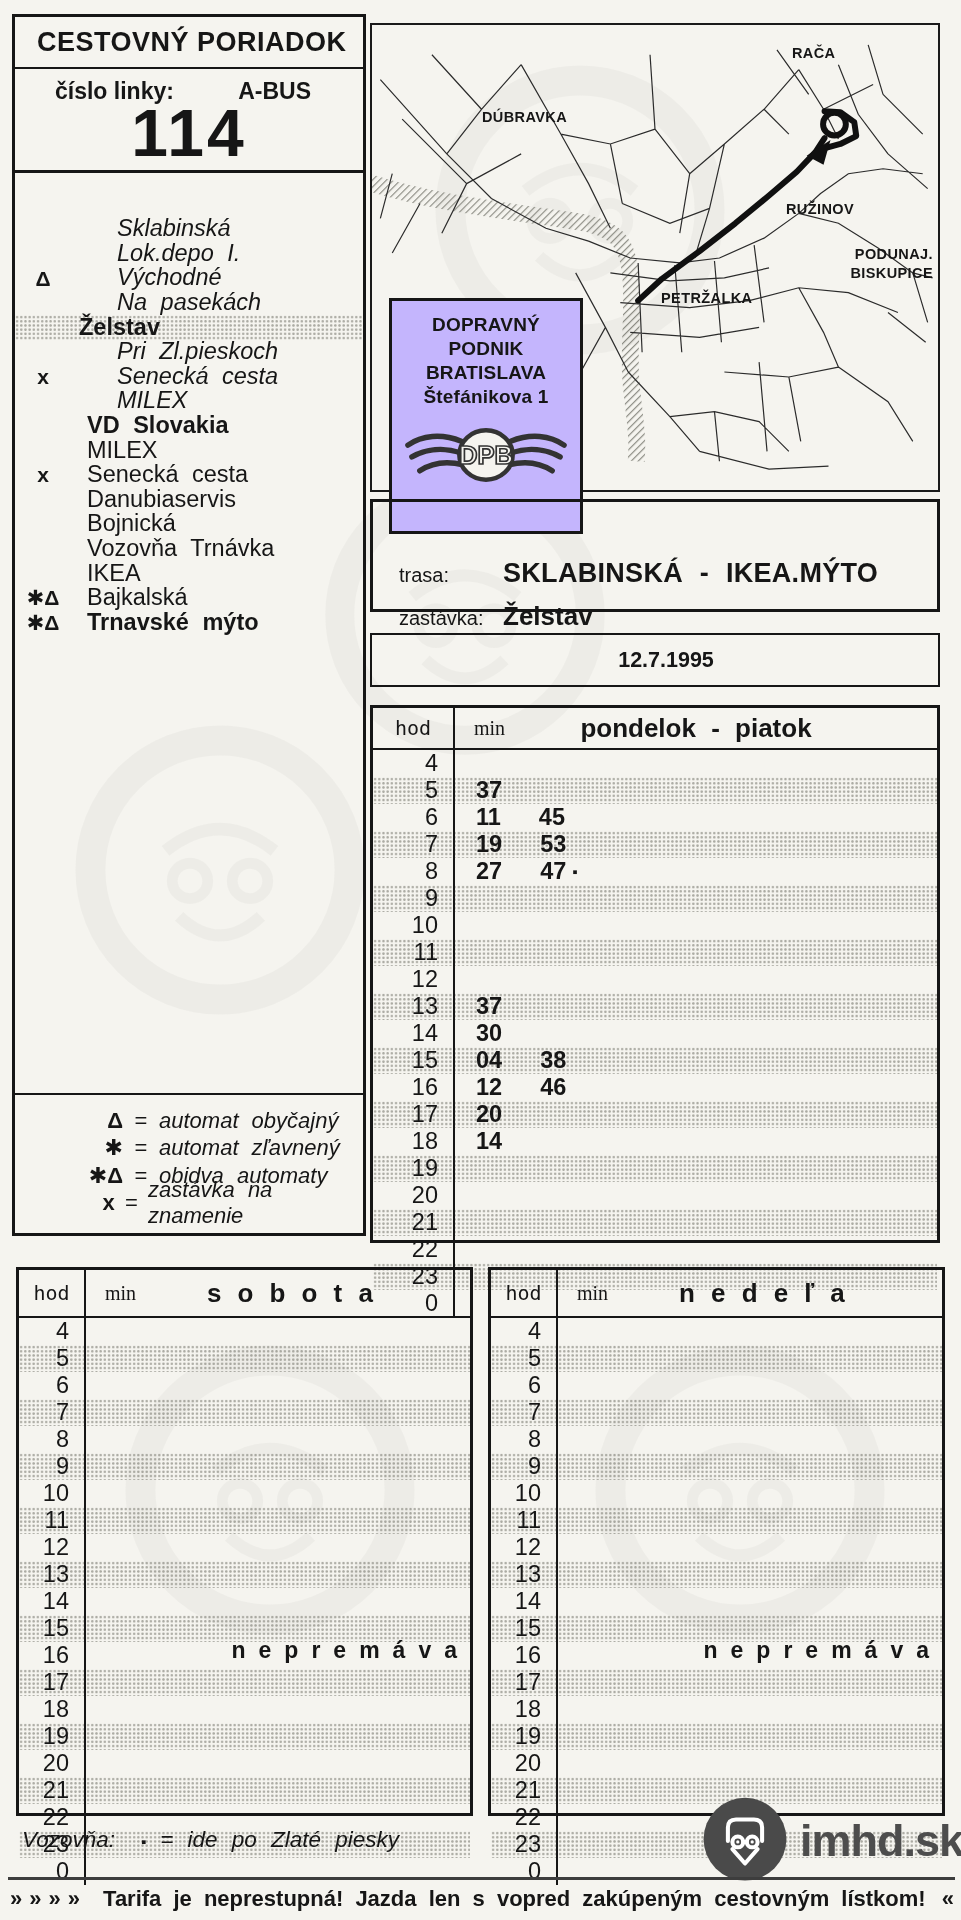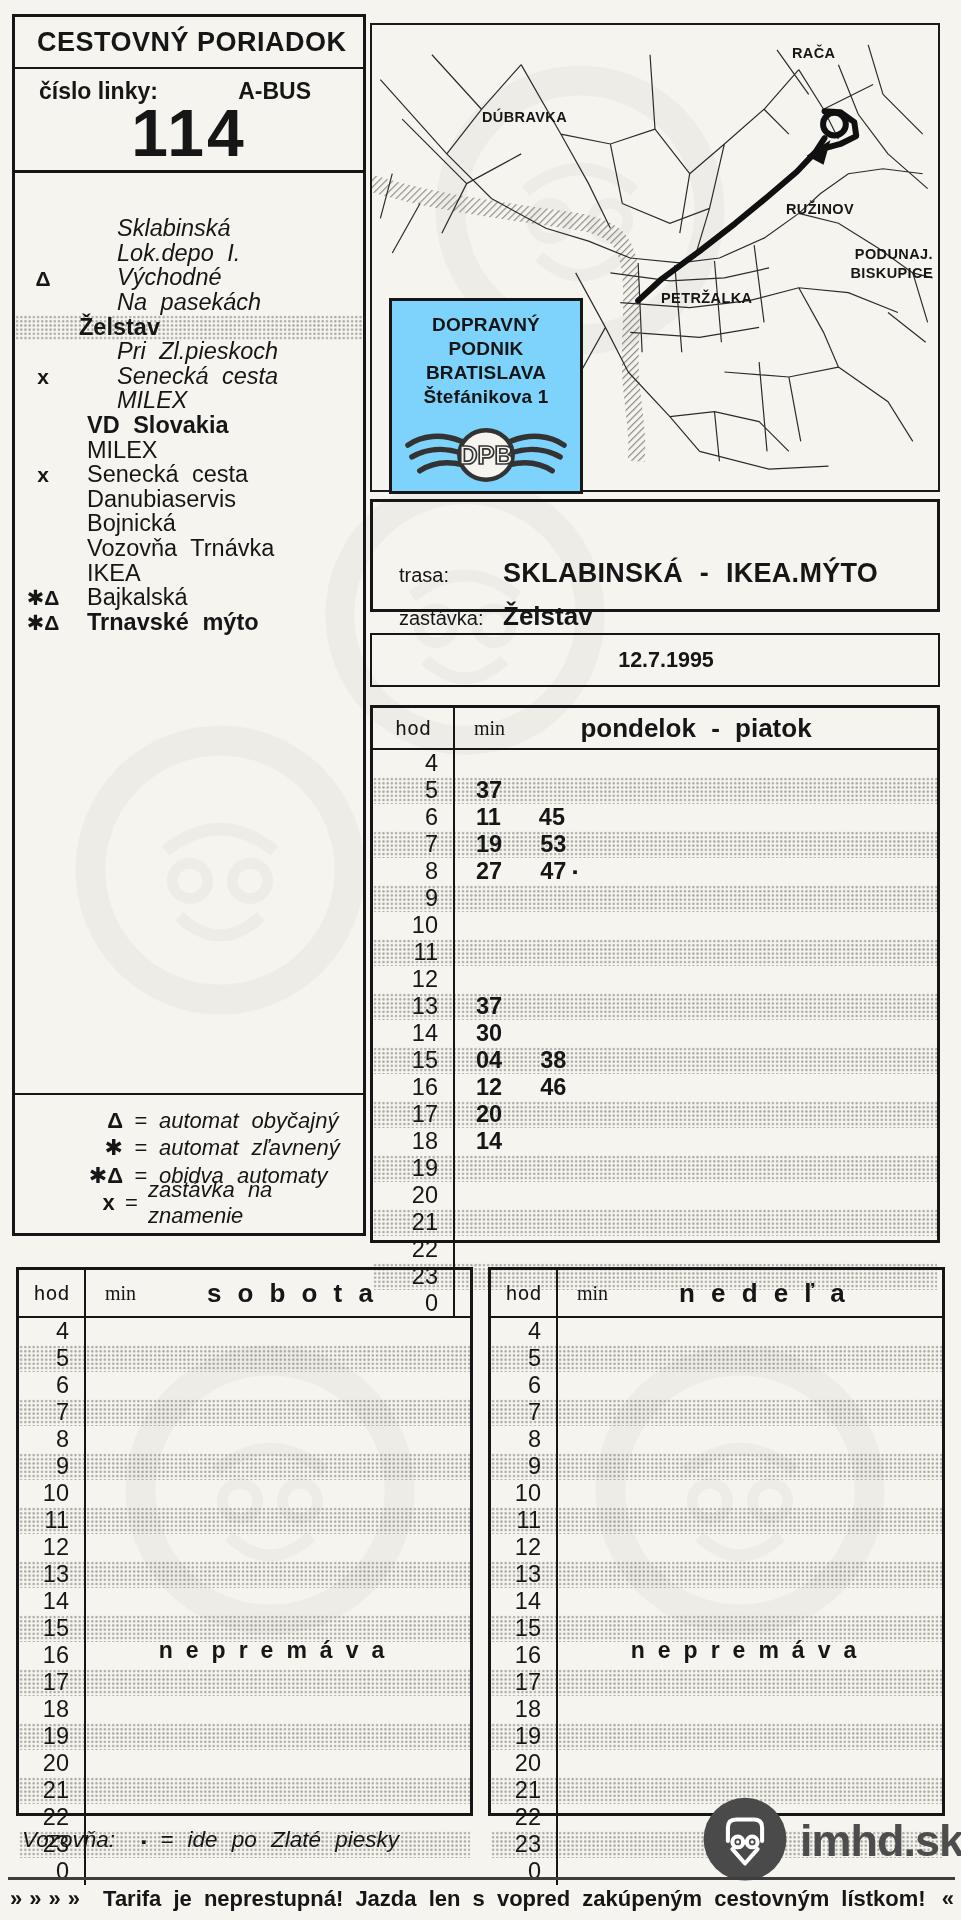--- a/index.html
+++ b/index.html
@@ -6,21 +6,21 @@
   .page{position:relative;width:961px;height:1920px;background:#f5f4ef;overflow:hidden;
         font-family:"Liberation Sans","DejaVu Sans",sans-serif;color:#161616;}
   
   .wm{position:absolute;opacity:0.05;pointer-events:none;}
   
   .left-panel{position:absolute;left:12px;top:14px;width:354px;height:1222px;
               border:3px solid #161616;box-sizing:border-box;display:flex;flex-direction:column;gap:37px;}
   .lp-header{border-bottom:3px solid #161616;padding-top:10px;}
   .lp-title{font-size:27px;font-weight:bold;letter-spacing:.5px;padding-left:22px;}
   .lp-rule{border-top:2.5px solid #161616;margin-top:9px;}
-  .lp-line-row{display:flex;justify-content:space-between;padding:9px 52px 0 24px;
+  .lp-line-row{display:flex;justify-content:space-between;padding:9px 52px 0 40px;
                font-size:23px;font-weight:bold;}
   .lp-number{text-align:center;font-size:66px;font-weight:bold;line-height:.86;
              letter-spacing:3px;padding-bottom:8px;}
   .stop-list{padding-top:7px;}
   .stop-row{height:24.6px;display:flex;align-items:center;font-size:23.5px;line-height:1;}
   .stop-sym{width:56px;text-align:center;font-weight:bold;font-size:21px;flex:0 0 auto;}
   .stop-name{padding-left:16px;word-spacing:7px;white-space:nowrap;}
   .stop-name.it{font-style:italic;padding-left:46px;}
   .stop-name.bd{font-weight:bold;}
   .stop-row.hl .stop-name{padding-left:8px;}
@@ -35,21 +35,21 @@
   
   .map-panel{position:absolute;left:370px;top:23px;width:570px;height:469px;
              border:2.5px solid #1a1a1a;box-sizing:border-box;}
   .map-svg{position:absolute;left:0;top:0;width:100%;height:100%;}
   .map-label{position:absolute;font-weight:bold;font-size:14.5px;letter-spacing:.4px;white-space:nowrap;}
   .lbl-raca{left:420px;top:20px;}
   .lbl-dubravka{left:110px;top:84px;}
   .lbl-ruzinov{left:414px;top:176px;}
   .lbl-podunaj{right:5px;top:220px;text-align:right;line-height:19px;}
   .lbl-petrzalka{left:289px;top:265px;}
-  .dpb-box{position:absolute;left:17px;top:273px;width:194px;height:196px;background:#7dd3fc;
+  .dpb-box{position:absolute;left:17px;top:273px;width:194px;height:236px;background:#c4b5fd;
            border:3px solid #161616;box-sizing:border-box;text-align:center;padding-top:12px;}
   .dpb-line{font-weight:bold;font-size:19px;line-height:24px;letter-spacing:.2px;}
   .dpb-logo{margin-top:8px;}
   
   .trasa-box{position:absolute;left:370px;top:499px;width:570px;height:113px;
              border:3px solid #161616;box-sizing:border-box;}
   .ti-row{position:absolute;left:26px;display:flex;align-items:baseline;}
   .ti-row.r1{top:22px;} .ti-row.r2{top:65px;}
   .ti-label{font-size:20px;width:104px;flex:0 0 auto;margin-top:40px;}
   .ti-value{font-weight:bold;}
@@ -77,21 +77,21 @@
   .min-lab{position:absolute;left:19px;font-family:Liberation Serif, serif;font-size:20px;}
   .day-lab{width:100%;text-align:center;font-weight:bold;font-size:26px;}
   .tbl-weekday .day-lab{word-spacing:8px;}
   .tbl-sat .day-lab,.tbl-sun .day-lab{letter-spacing:.62em;margin-left:40px;width:auto;flex:1;text-align:center;}
   .t-body{flex:1;display:flex;flex-direction:column;}
   .t-row{flex:1;display:flex;align-items:stretch;}
   .t-hour{font-size:23.5px;}
   .c-min{flex:1;display:flex;align-items:center;padding-left:21px;position:relative;}
   .c-min .mv{font-weight:bold;font-size:23.5px;margin-right:38px;white-space:nowrap;}
   .c-min .mark{font-size:15px;margin-left:6px;vertical-align:2px;}
-  .c-min .note{position:absolute;left:0;right:0;text-align:center;font-weight:bold;
+  .c-min .note{position:absolute;left:0;right:0;text-align:right;font-weight:bold;
                font-size:23px;letter-spacing:13px;margin-top:44px;}
   
   .poznamka{position:absolute;left:22px;top:1827px;font-size:22.5px;font-style:italic;
             display:flex;align-items:baseline;word-spacing:8px;}
   .poznamka .pz-mark{font-style:normal;font-size:15px;margin:0 14px 0 26px;}
   .poznamka .pz-eq{margin-right:14px;}
   .imhd{position:absolute;left:700px;top:1796px;display:flex;align-items:center;}
   .imhd-word{font-size:45px;font-weight:bold;color:#4d4d4d;letter-spacing:-1px;margin-left:10px;}
   .bottom-rule{position:absolute;left:8px;top:1877px;width:947px;height:3px;background:#3d3d3d;}
   .footer{position:absolute;left:0;top:1886px;width:961px;text-align:center;

